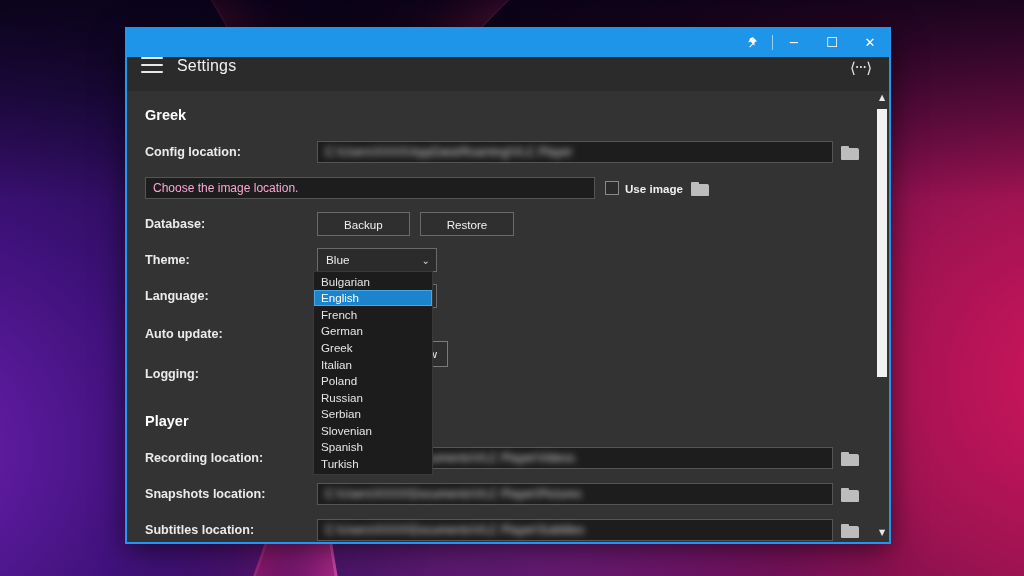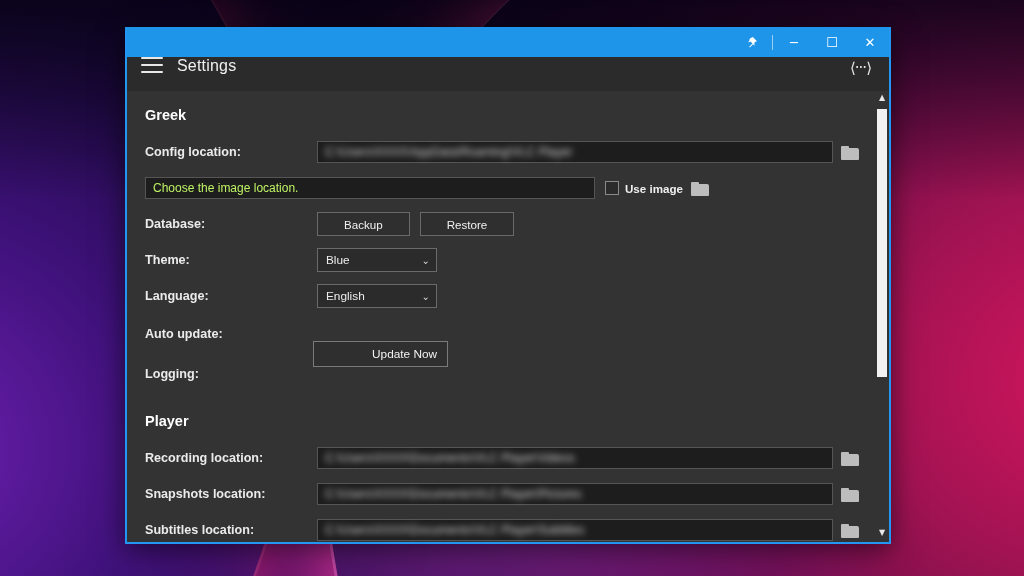--- a/index.html
+++ b/index.html
@@ -144,21 +144,21 @@
 
   .txtfield {
     height: 22px;
     background: #1d1d1d;
     border: 1px solid #555;
     color: #cfcfcf;
     font-size: 12px;
     display: flex; align-items: center;
     padding: 0 7px;
   }
-  .txtfield.placeholder { color: #bef264; }
+  .txtfield.placeholder { color: #f9a8d4; }
 
   
   .blurred {
     color: #cfcfcf;
     filter: blur(3.4px);
     user-select: none;
     white-space: nowrap;
     font-size: 12px;
   }
 
@@ -400,20 +400,34 @@
           <div class="row-ctl">
             <div class="txtfield" style="width:516px">
               <span class="blurred">C:\Users\XXXX\Documents\VLC Player\Subtitles</span>
             </div>
             <div class="folder-ico"></div>
           </div>
         </div>
 
         <div id="update-now-btn">Update Now</div>
 
+        <div id="lang-popup">
+            <div class="lang-item">Bulgarian</div>
+            <div class="lang-item sel">English</div>
+            <div class="lang-item">French</div>
+            <div class="lang-item">German</div>
+            <div class="lang-item">Greek</div>
+            <div class="lang-item">Italian</div>
+            <div class="lang-item">Poland</div>
+            <div class="lang-item">Russian</div>
+            <div class="lang-item">Serbian</div>
+            <div class="lang-item">Slovenian</div>
+            <div class="lang-item">Spanish</div>
+            <div class="lang-item">Turkish</div>
+          </div>
 
       </div>
 
       <div id="scrollbar">
         <div class="sb-arrow">▲</div>
         <div id="sb-track">
           <div id="sb-thumb"></div>
         </div>
         <div class="sb-arrow">▼</div>
       </div>

